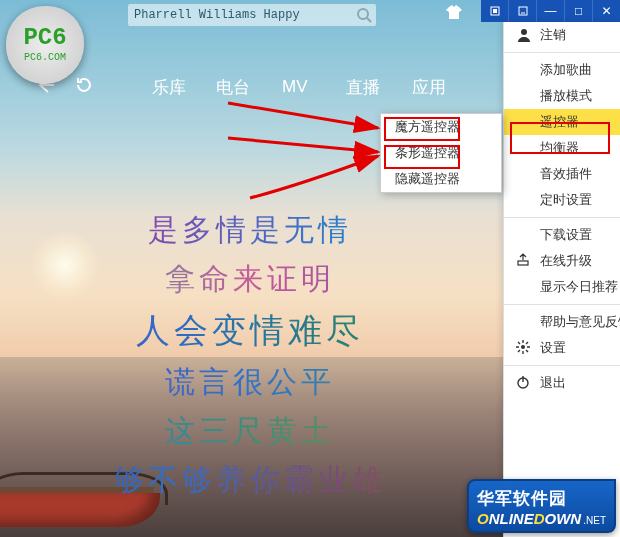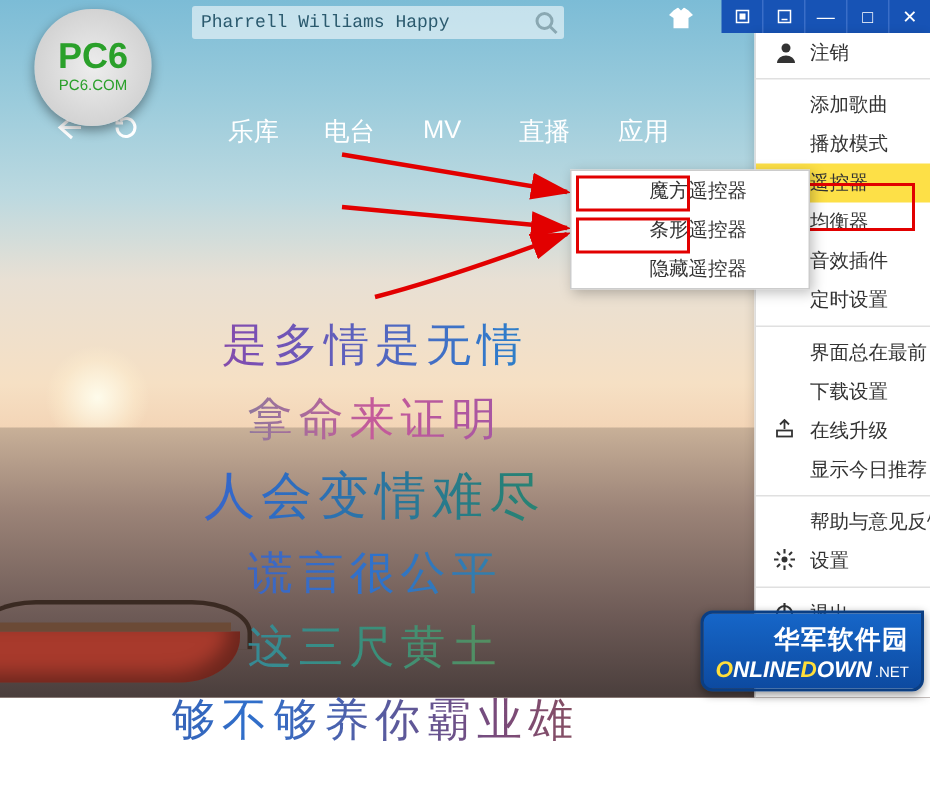--- a/index.html
+++ b/index.html
@@ -1,16 +1,16 @@
 <!DOCTYPE html>
 <html><head>
 <meta charset="utf-8">
 <style>
   html,body{margin:0;padding:0;width:620px;height:537px;font-family:"Microsoft YaHei","SimSun",sans-serif;overflow:hidden;}
-  .app{position:relative;width:620px;height:465px;
+  .app{position:relative;width:620px;height:537px;
        background:linear-gradient(to bottom,#7cbcd6 0%,#9cccdc 15%,#bcd9e0 28%,#e8e0d4 40%,#f6e0c4 55%,#f0c9a8 68%,#d6a98a 80%,#8f6b5c 100%);}
   
   .sun{position:absolute;left:30px;top:230px;width:70px;height:70px;border-radius:50%;
        background:radial-gradient(circle,rgba(255,255,240,0.9) 0%,rgba(255,240,210,0.4) 50%,rgba(255,240,210,0) 70%);}
   
   .water{position:absolute;left:0;right:0;bottom:0;height:180px;
          background:linear-gradient(to bottom,#c8b098 0%,#9c8478 30%,#6d5a56 70%,#4a3e3c 100%);}
   
   .boat{position:absolute;left:-20px;bottom:10px;width:200px;height:80px;}
   .boat .hull{position:absolute;bottom:0;left:0;width:180px;height:34px;
@@ -43,46 +43,46 @@
   
   .menu{position:absolute;right:0;top:22px;width:116px;bottom:0;background:#fff;border-left:1px solid #ddd;
         font-size:13px;color:#333;box-shadow:-2px 0 6px rgba(0,0,0,0.12);}
   .menu .row{height:26px;display:flex;align-items:center;padding-left:36px;position:relative;white-space:nowrap;cursor:default;}
   .menu .row.hi{background:#fde047;}
   .menu .sep{height:1px;background:#e0e0e0;margin:4px 0;}
   .menu .ico{position:absolute;left:12px;top:5px;width:16px;height:16px;color:#444;}
   .menu .redbox{position:absolute;right:10px;top:100px;width:96px;height:28px;border:2px solid #e20000;pointer-events:none;}
   
   .submenu{position:absolute;left:380px;top:113px;width:120px;background:#fff;border:1px solid #ccc;
-           box-shadow:2px 2px 8px rgba(0,0,0,0.25);font-size:13px;color:#333;z-index:10;padding-left:38px;}
+           box-shadow:2px 2px 8px rgba(0,0,0,0.25);font-size:13px;color:#333;z-index:10;}
   .submenu .srow{height:26px;display:flex;align-items:center;padding-left:14px;cursor:default;}
   .subboxes{position:absolute;left:384px;top:117px;z-index:11;pointer-events:none;}
   .subboxes div{width:72px;height:20px;border:2px solid #e20000;margin-bottom:4px;}
   
   .arrows{position:absolute;z-index:9;pointer-events:none;}
   
   .lyrics{position:absolute;top:210px;left:0;right:120px;text-align:center;font-family:"KaiTi","STKaiti",serif;}
   .lyrics div{margin:0 0 8px 0;font-size:30px;letter-spacing:4px;}
   .ly0{background:linear-gradient(90deg,#d33a6a,#7b4fb3,#2f7acb,#2fae8e);-webkit-background-clip:text;color:transparent;}
   .ly1{background:linear-gradient(90deg,#2fb3a0,#c55a9a,#6a4fb3);-webkit-background-clip:text;color:transparent;}
   .ly2{background:linear-gradient(90deg,#6a4fb3,#2f6acb,#267f7a,#3a9a52);-webkit-background-clip:text;color:transparent;font-size:34px!important;}
   .ly3{background:linear-gradient(90deg,#5a4fb3,#2f72cb,#3a9a67);-webkit-background-clip:text;color:transparent;text-align:center;}
   .ly4{background:linear-gradient(90deg,#2f7fcb,#3a8f7a,#8f8f2a);-webkit-background-clip:text;color:transparent;}
   .ly5{background:linear-gradient(90deg,#4a4a8a,#2f6fcb,#7a4a7a,#a05a2a);-webkit-background-clip:text;color:transparent;}
   
-  .wm{position:absolute;right:4px;bottom:4px;text-align:right;}
+  .wm{position:absolute;right:4px;bottom:4px;}
   .wm .panel{background:linear-gradient(#1666c8,#0d4aa0);color:#fff;border-radius:8px 0 8px 8px;
              padding:6px 8px 4px 8px;border:2px solid #0b3e82;box-shadow:0 2px 6px rgba(0,0,0,0.4);}
   .wm .cn{font-size:17px;font-weight:bold;letter-spacing:1px;}
   .wm .en{font-style:italic;font-weight:bold;font-size:15px;}
   .wm .en b{color:#ffde3a;}
   .wm .en i{color:#fff;}
   .wm .net{font-size:10px;font-weight:normal;font-style:normal;margin-left:2px;margin-top:17px;}
   
-  .pc6{position:absolute;left:23px;top:6px;width:78px;height:78px;}
+  .pc6{position:absolute;left:6px;top:6px;width:78px;height:78px;font-family:Liberation Mono, monospace;}
   .pc6 .blob{width:100%;height:100%;background:radial-gradient(#ededed,#c8c8c8);border-radius:50% 48% 52% 50%;
              box-shadow:0 3px 8px rgba(0,0,0,0.4);position:relative;}
   .pc6 .txt{position:absolute;left:0;right:0;top:18px;text-align:center;font-weight:bold;font-size:24px;color:#2aa02a;}
   .pc6 .sub{position:absolute;left:0;right:0;top:46px;text-align:center;font-size:10px;color:#2aa02a;}
 </style>
 </head>
 <body>
 <div class="app">
 
   <div class="sun"></div>
@@ -167,23 +167,20 @@
         <span>均衡器</span>
       </div>
     <div class="row">
         <span>音效插件</span>
       </div>
     <div class="row">
         <span>定时设置</span>
       </div>
     <div class="sep"></div>
     <div class="row">
-        <span>界面总在最前</span>
-      </div>
-    <div class="row">
         <span>下载设置</span>
       </div>
     <div class="row">
       <span class="ico"><svg width="14" height="14" viewBox="0 0 14 14" fill="none" stroke="#333" stroke-width="1.2">
             <rect x="2" y="8" width="10" height="4"></rect>
             <path d="M7 1v6M4 4l3-3 3 3"></path>
           </svg></span>
       <span>在线升级</span>
     </div>
     <div class="row">

